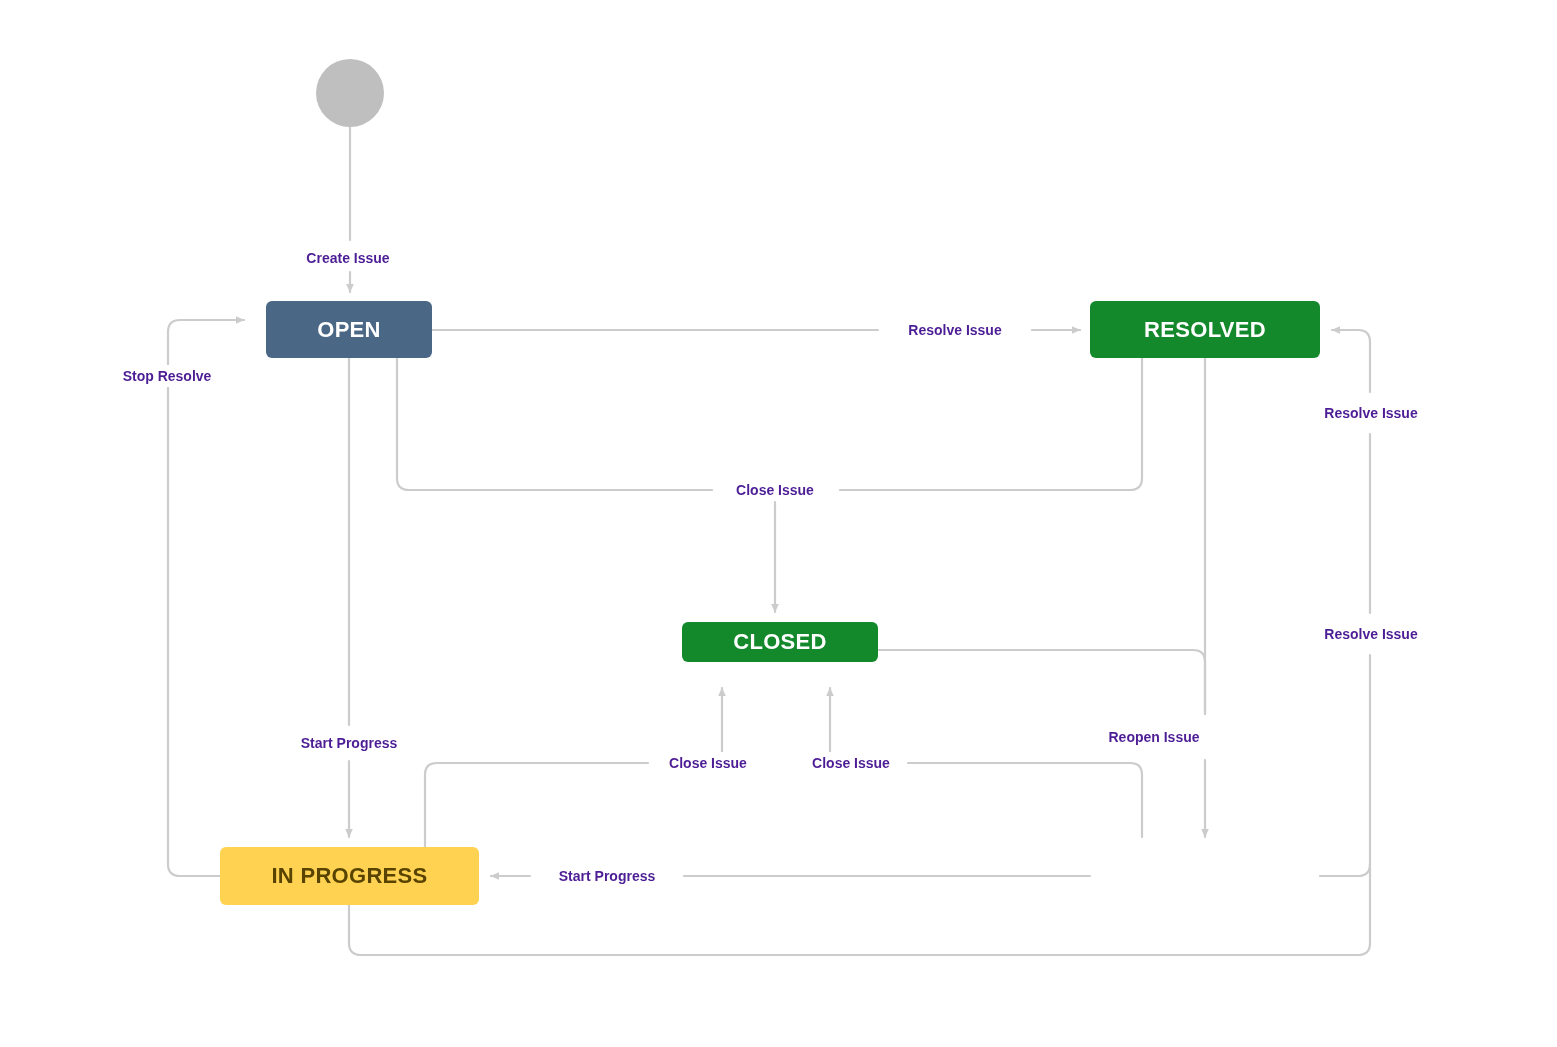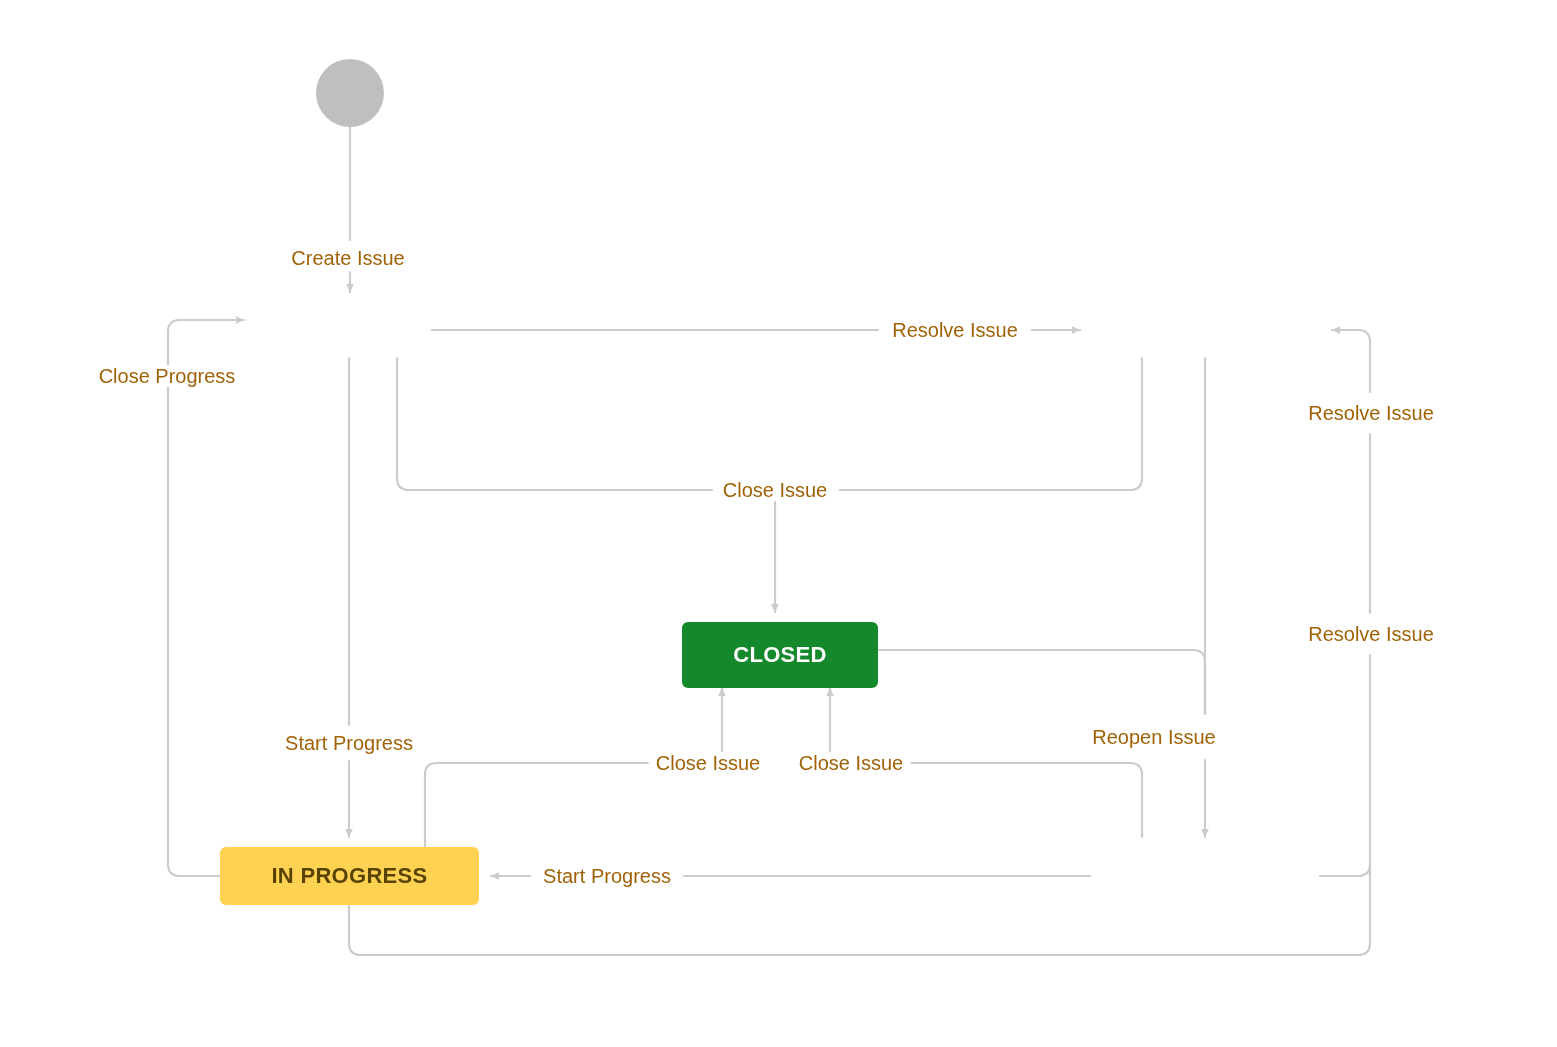--- a/index.html
+++ b/index.html
@@ -50,23 +50,23 @@
     background: #ffd351;
     color: #594300;
   }
   .start-circle {
     position: absolute;
     border-radius: 50%;
     background: #bfbfbf;
   }
   .edge-label {
     position: absolute;
-    color: #a16207;
-    font-weight: normal;
-    font-size: 20px;
+    color: #4c1d95;
+    font-weight: bold;
+    font-size: 14px;
     white-space: nowrap;
     background: #ffffff;
     padding: 0 7px;
     line-height: 22px;
     user-select: none;
   }
   .edge-label.center {
     transform: translate(-50%, -50%);
   }
 </style>
@@ -116,36 +116,42 @@
 
       <path d="M1320,876 L1358,876 Q1370,876 1370,864"></path>
 
       <path d="M349,905 L349,943 Q349,955 361,955 L1358,955 Q1370,955 1370,943"></path>
 
     </g>
   </svg>
 
   <div class="start-circle" style="left:316px; top:59px; width:68px; height:68px;"></div>
 
+  <div class="node node-open" style="left:266px; top:301px; width:166px; height:57px; font-size:22px;">
+    <span>OPEN</span>
+  </div>
 
+  <div class="node node-resolved" style="left:1090px; top:301px; width:230px; height:57px; font-size:22px;">
+    <span>RESOLVED</span>
+  </div>
 
-  <div class="node node-closed" style="left:682px; top:622px; width:196px; height:66px; font-size:22px;">
+  <div class="node node-closed" style="left:682px; top:622px; width:196px; height:40px; font-size:22px;">
     <span>CLOSED</span>
   </div>
 
   <div class="node node-inprogress" style="left:220px; top:847px; width:259px; height:58px; font-size:22px;">
     <span>IN PROGRESS</span>
   </div>
 
 
   <div class="edge-label center" style="left:348px; top:258px;">Create Issue</div>
 
   <div class="edge-label center" style="left:955px; top:330px;">Resolve Issue</div>
 
-  <div class="edge-label center" style="left:167px; top:376px;">Close Progress</div>
+  <div class="edge-label center" style="left:167px; top:376px;">Stop Resolve</div>
 
   <div class="edge-label center" style="left:1371px; top:413px;">Resolve Issue</div>
 
   <div class="edge-label center" style="left:775px; top:490px;">Close Issue</div>
 
   <div class="edge-label center" style="left:1371px; top:634px;">Resolve Issue</div>
 
   <div class="edge-label center" style="left:1154px; top:737px;">Reopen Issue</div>
 
   <div class="edge-label center" style="left:349px; top:743px;">Start Progress</div>

